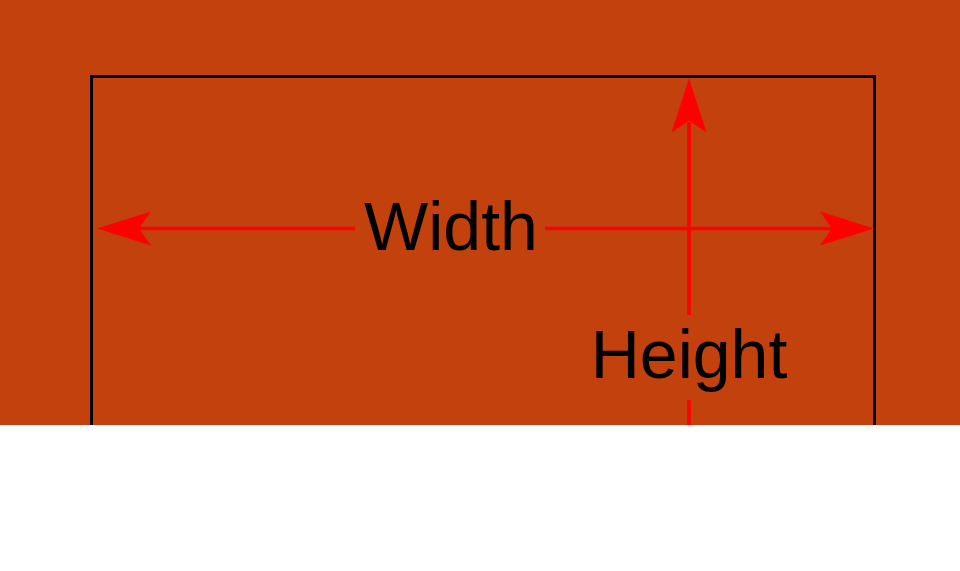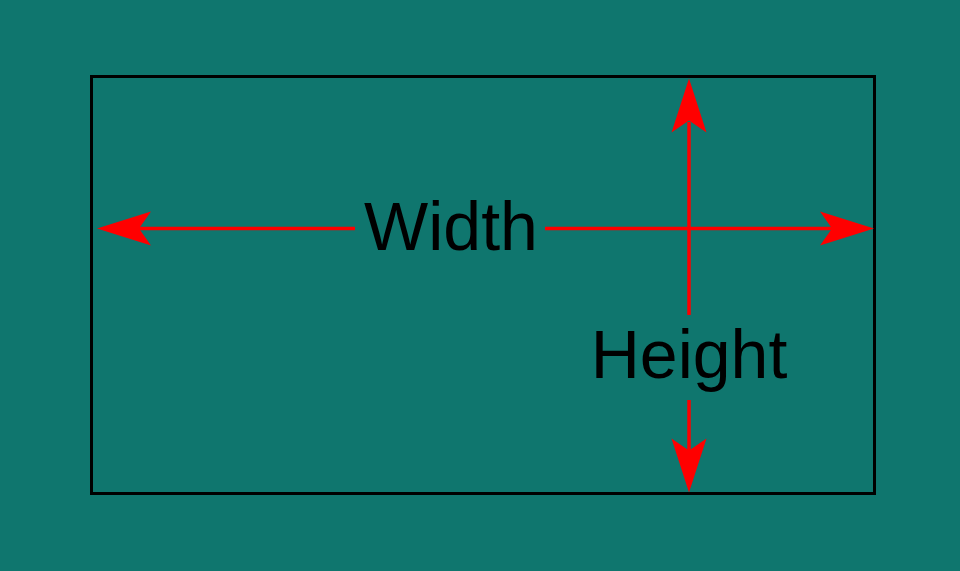--- a/index.html
+++ b/index.html
@@ -4,22 +4,22 @@
 <style>
   html, body {
     margin: 0;
     padding: 0;
     background: #ffffff;
     font-family: "Liberation Sans", sans-serif;
   }
   .canvas {
     position: relative;
     width: 960px;
-    height: 571px;
-    background: #0f766e;
+    height: 425px;
+    background: #c2410c;
     overflow: hidden;
   }
   .diagram-svg {
     display: block;
   }
   .dim-label {
     font-family: "Liberation Sans", sans-serif;
     font-size: 68px;
     font-weight: 400;
   }

